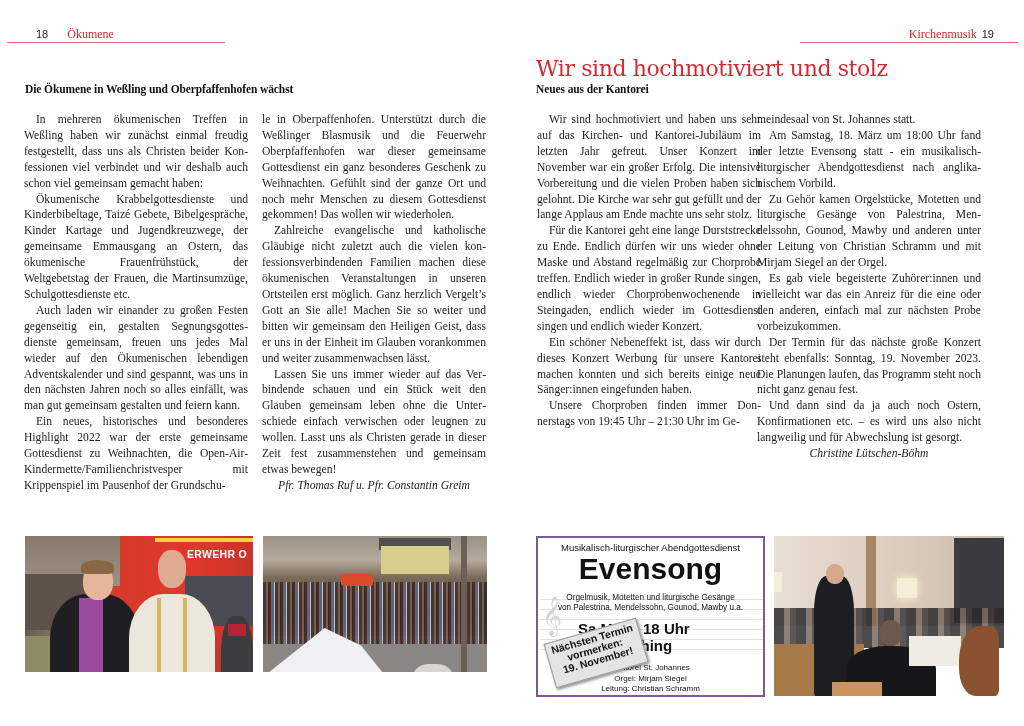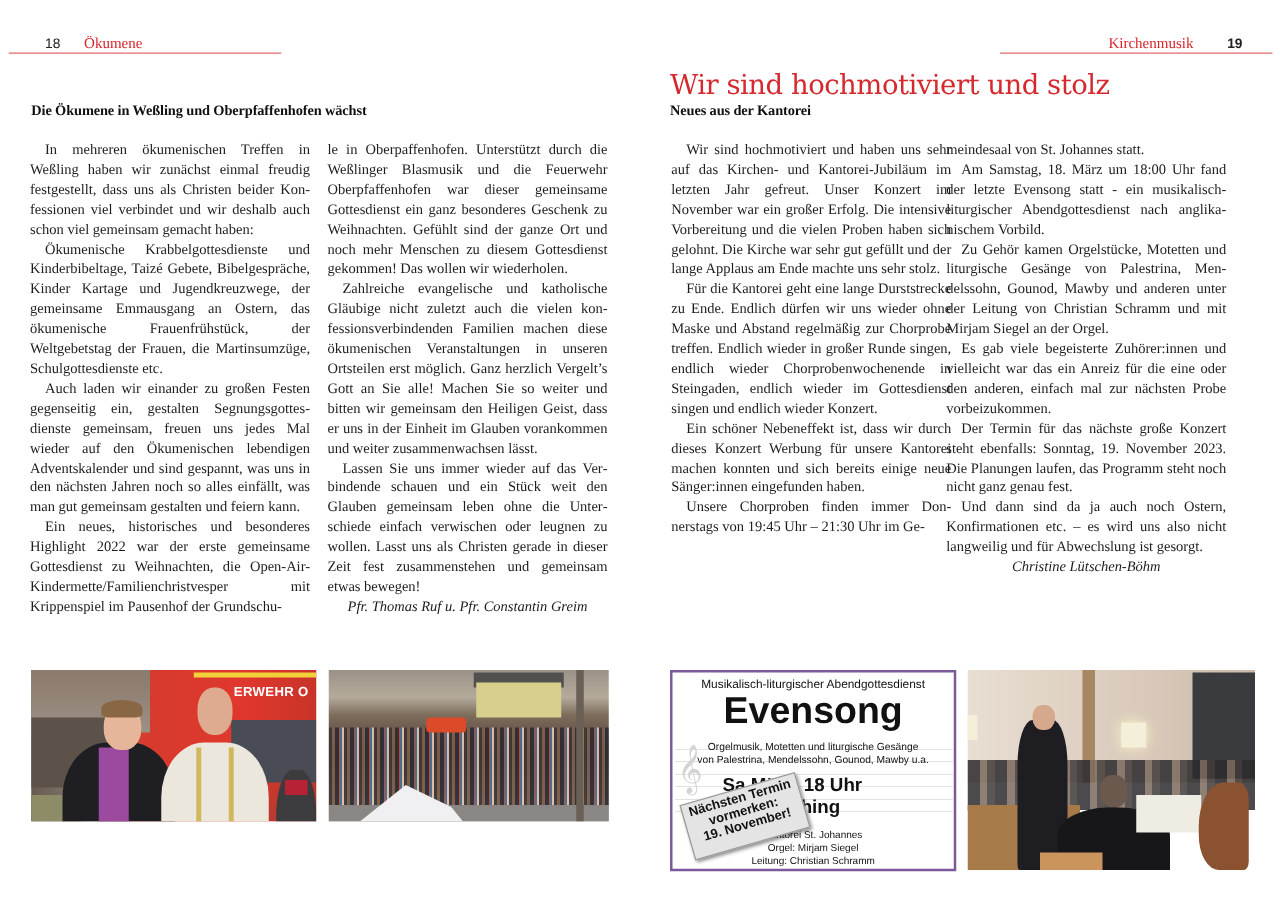--- a/index.html
+++ b/index.html
@@ -9,40 +9,40 @@
   .page { position: absolute; top: 0; height: 726px; width: 512px; }
   .page-left { left: 0; }
   .page-right { left: 512px; }
 
   .running-head { position: absolute; top: 27px; height: 15px; font-size: 12px; line-height: 14px; }
   .running-head .num { color: #222; font-family: "Liberation Sans", sans-serif; font-size: 11px; }
   .running-head .sec { color: #d8232a; font-family: "Liberation Serif", serif; }
   .page-left .running-head { left: 36px; }
   .page-left .running-head .sec { margin-left: 16px; }
   .page-right .running-head { right: 30px; }
-  .page-right .running-head .num { margin-left: 24px; font-weight: bold; }
+  .page-right .running-head .num { margin-left: 2px; }
   .rule { position: absolute; top: 42px; height: 1px; background: #e46a6f; }
   .page-left .rule { left: 7px; width: 218px; }
   .page-right .rule { left: 288px; width: 218px; }
 
   .title { position: absolute; top: 57px; font-size: 22px; line-height: 24px; color: #d42a2f; font-family: "DejaVu Serif", serif; font-weight: normal; letter-spacing: -0.4px; }
   .subtitle { position: absolute; top: 83px; font-size: 11.5px; font-weight: bold; color: #111; letter-spacing: -0.1px; }
   .page-left .title, .page-left .subtitle { left: 25px; }
   .page-right .title, .page-right .subtitle { left: 24px; }
 
   .col { position: absolute; top: 112px; width: 224px; font-size: 11.6px; line-height: 15.9px; text-align: justify; hyphens: manual; color: #1d1d1d; }
   .col p { text-indent: 12px; }
   .col p.noindent { text-indent: 0; }
   .col .sig { text-align: center; font-style: italic; text-indent: 0; }
   .page-left .col1 { left: 24px; }
   .page-left .col2 { left: 262px; }
   .page-right .col1 { left: 25px; }
   .page-right .col2 { left: 245px; }
 
-  .photo { position: absolute; top: 536px; height: 121px; overflow: hidden; }
+  .photo { position: absolute; top: 536px; height: 136px; overflow: hidden; }
   .ph1 { left: 25px; width: 228px;
     background:
       linear-gradient(180deg, rgba(0,0,0,0) 0%, rgba(0,0,0,0) 60%, rgba(80,75,60,0.25) 100%),
       linear-gradient(90deg, #6b5e54 0%, #8a7f76 18%, #d63b2c 40%, #e0372d 75%, #c83329 100%); }
   .ph2 { left: 263px; width: 224px;
     background: linear-gradient(180deg, #9b9187 0%, #b4ab9c 18%, #7d6c5a 30%, #4d3f38 55%, #756861 75%, #a39a90 100%); }
 
   
   .fig { position: absolute; border-radius: 40% 40% 6% 6%; }
   .ph1 .trees { position: absolute; left: 0; top: 0; width: 95px; height: 50px; background: linear-gradient(180deg, #8b7a6e, #9c8f83); }

